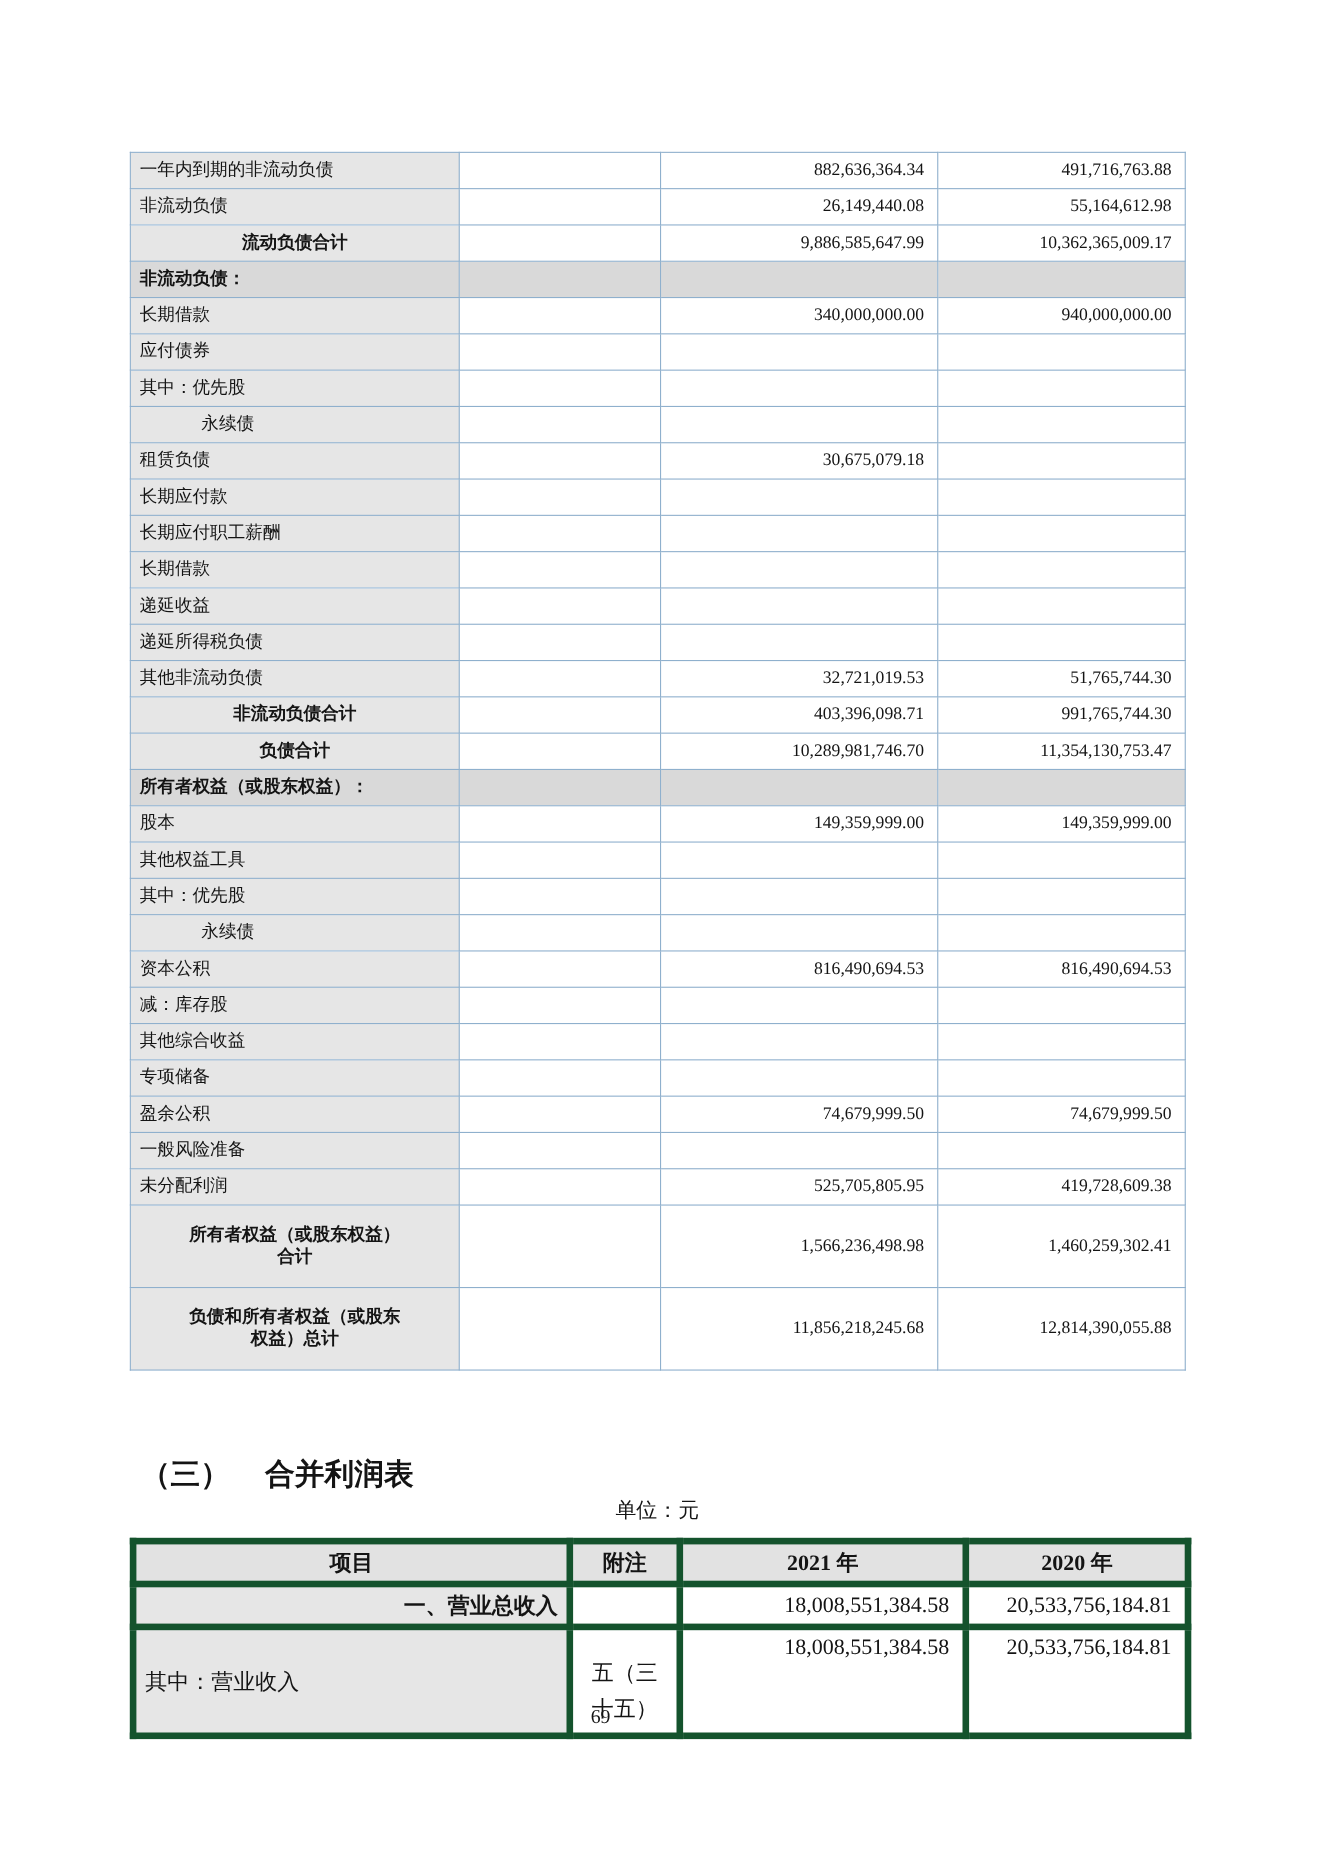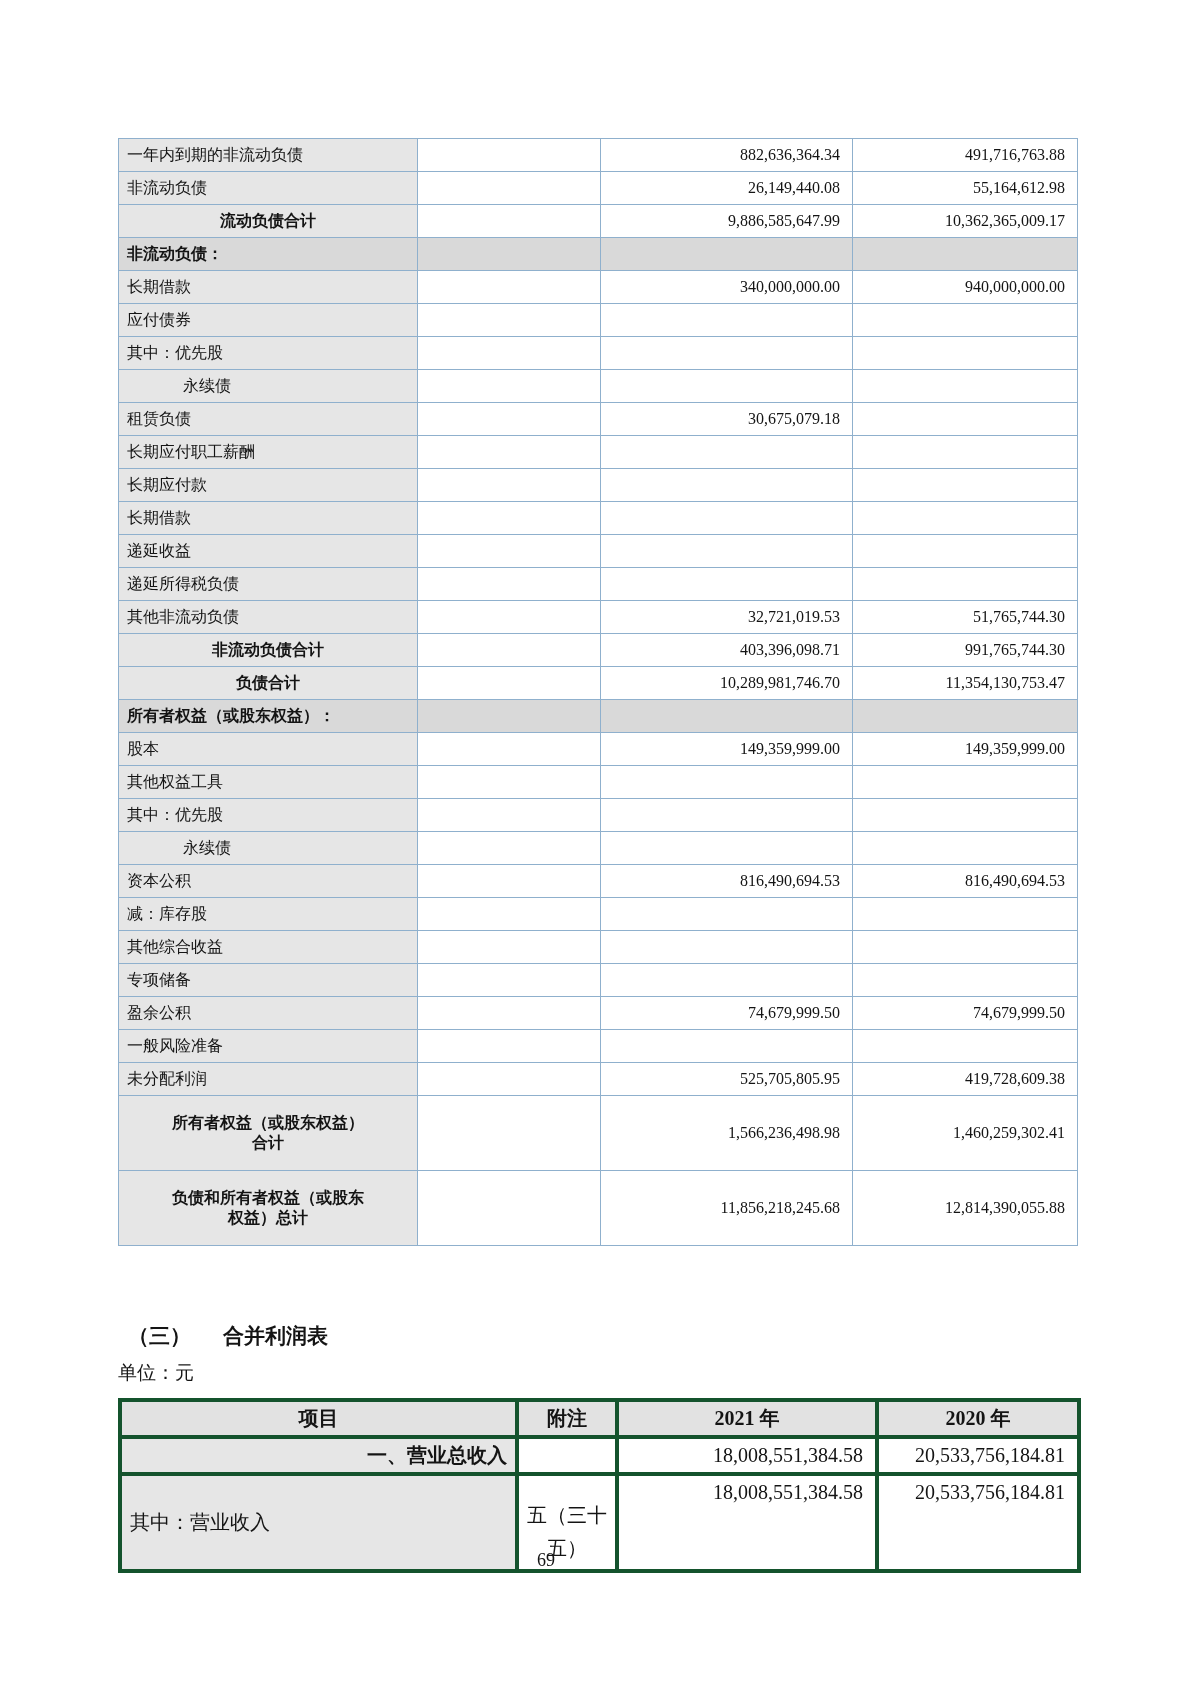--- a/index.html
+++ b/index.html
@@ -20,27 +20,27 @@
   .bal td.lbl{background:#e6e6e6;white-space:pre-line;}
   .bal td.note{background:#ffffff;}
   .bal td.num{background:#ffffff;text-align:right;padding-right:12px;}
   .bal tr.r-section td{background:#d9d9d9;font-weight:bold;}
   .bal tr.r-subtotal td.lbl{font-weight:bold;text-align:center;}
   .bal tr.r-indent td.lbl{padding-left:64px;}
   .bal tr.r-total td{height:66px;}
   .bal tr.r-total td.lbl{font-weight:bold;text-align:center;padding:4px 8px;}
 
   
-  .sec-title{position:absolute;left:128px;top:1322px;font-size:21px;font-weight:bold;}
+  .sec-title{position:absolute;left:128px;top:1322px;font-size:27px;font-weight:bold;}
   .sec-index{margin-right:32px;}
-  .unit{position:absolute;left:118px;top:1360px;width:959px;text-align:left;font-size:19px;}
+  .unit{position:absolute;left:118px;top:1360px;width:959px;text-align:center;font-size:19px;}
 
   
   .inc{position:absolute;left:118px;top:1398px;width:959px;font-size:20px;}
-  .inc th,.inc td{border:4px solid #14532d;padding:0 8px;overflow:hidden;}
+  .inc th,.inc td{border:6px solid #14532d;padding:0 8px;overflow:hidden;}
   .inc th{background:#e2e2e2;height:33px;font-weight:bold;text-align:center;vertical-align:middle;}
   .inc td.lbl{background:#e6e6e6;vertical-align:middle;}
   .inc td.note{background:#ffffff;text-align:center;vertical-align:top;padding-top:23px;line-height:1.65;}
   .inc td.num{background:#ffffff;text-align:right;vertical-align:top;padding:5px 12px 0 8px;}
   .inc tbody tr.r-first td{height:33px;vertical-align:middle;padding-top:0;}
   .inc tbody tr.r-first td.lbl{font-weight:bold;text-align:right;}
   .inc tbody tr.r-second td{height:70px;}
 
   .pageno{position:absolute;left:0;top:1550px;width:1092px;text-align:center;font-size:18px;}
 </style>
@@ -105,27 +105,27 @@
           <td class="num"></td>
           <td class="num"></td>
         </tr>
         <tr class="r-item">
           <td class="lbl">租赁负债</td>
           <td class="note"></td>
           <td class="num">30,675,079.18</td>
           <td class="num"></td>
         </tr>
         <tr class="r-item">
+          <td class="lbl">长期应付款</td>
+          <td class="note"></td>
+          <td class="num"></td>
+          <td class="num"></td>
+        </tr>
+        <tr class="r-item">
           <td class="lbl">长期应付职工薪酬</td>
-          <td class="note"></td>
-          <td class="num"></td>
-          <td class="num"></td>
-        </tr>
-        <tr class="r-item">
-          <td class="lbl">长期应付款</td>
           <td class="note"></td>
           <td class="num"></td>
           <td class="num"></td>
         </tr>
         <tr class="r-item">
           <td class="lbl">长期借款</td>
           <td class="note"></td>
           <td class="num"></td>
           <td class="num"></td>
         </tr>

